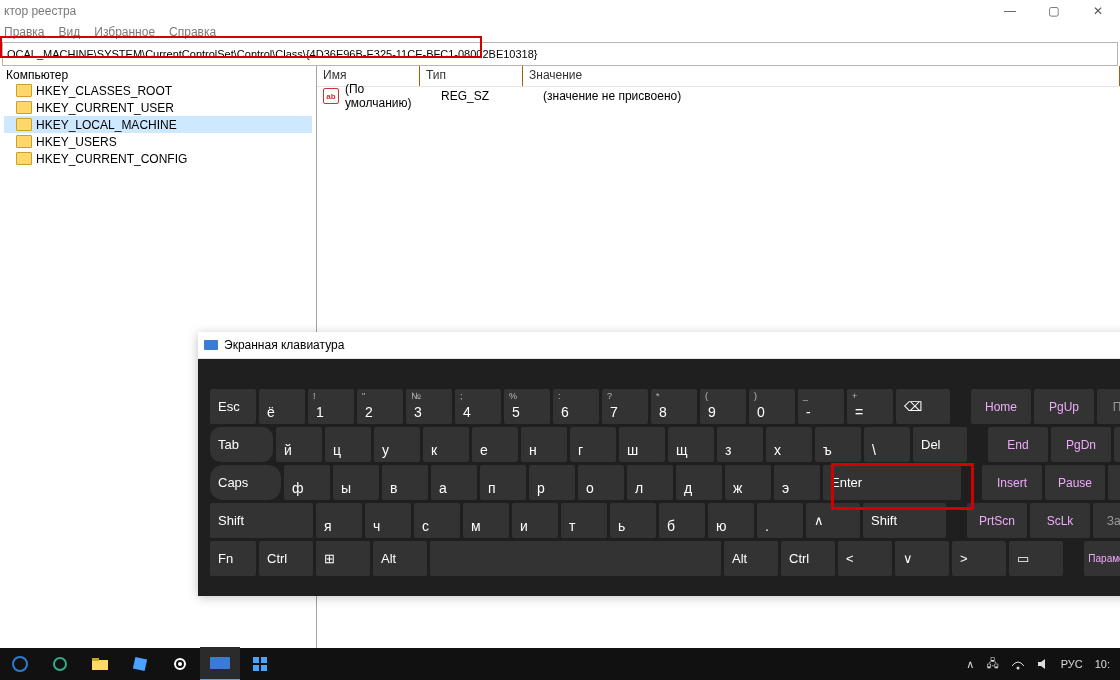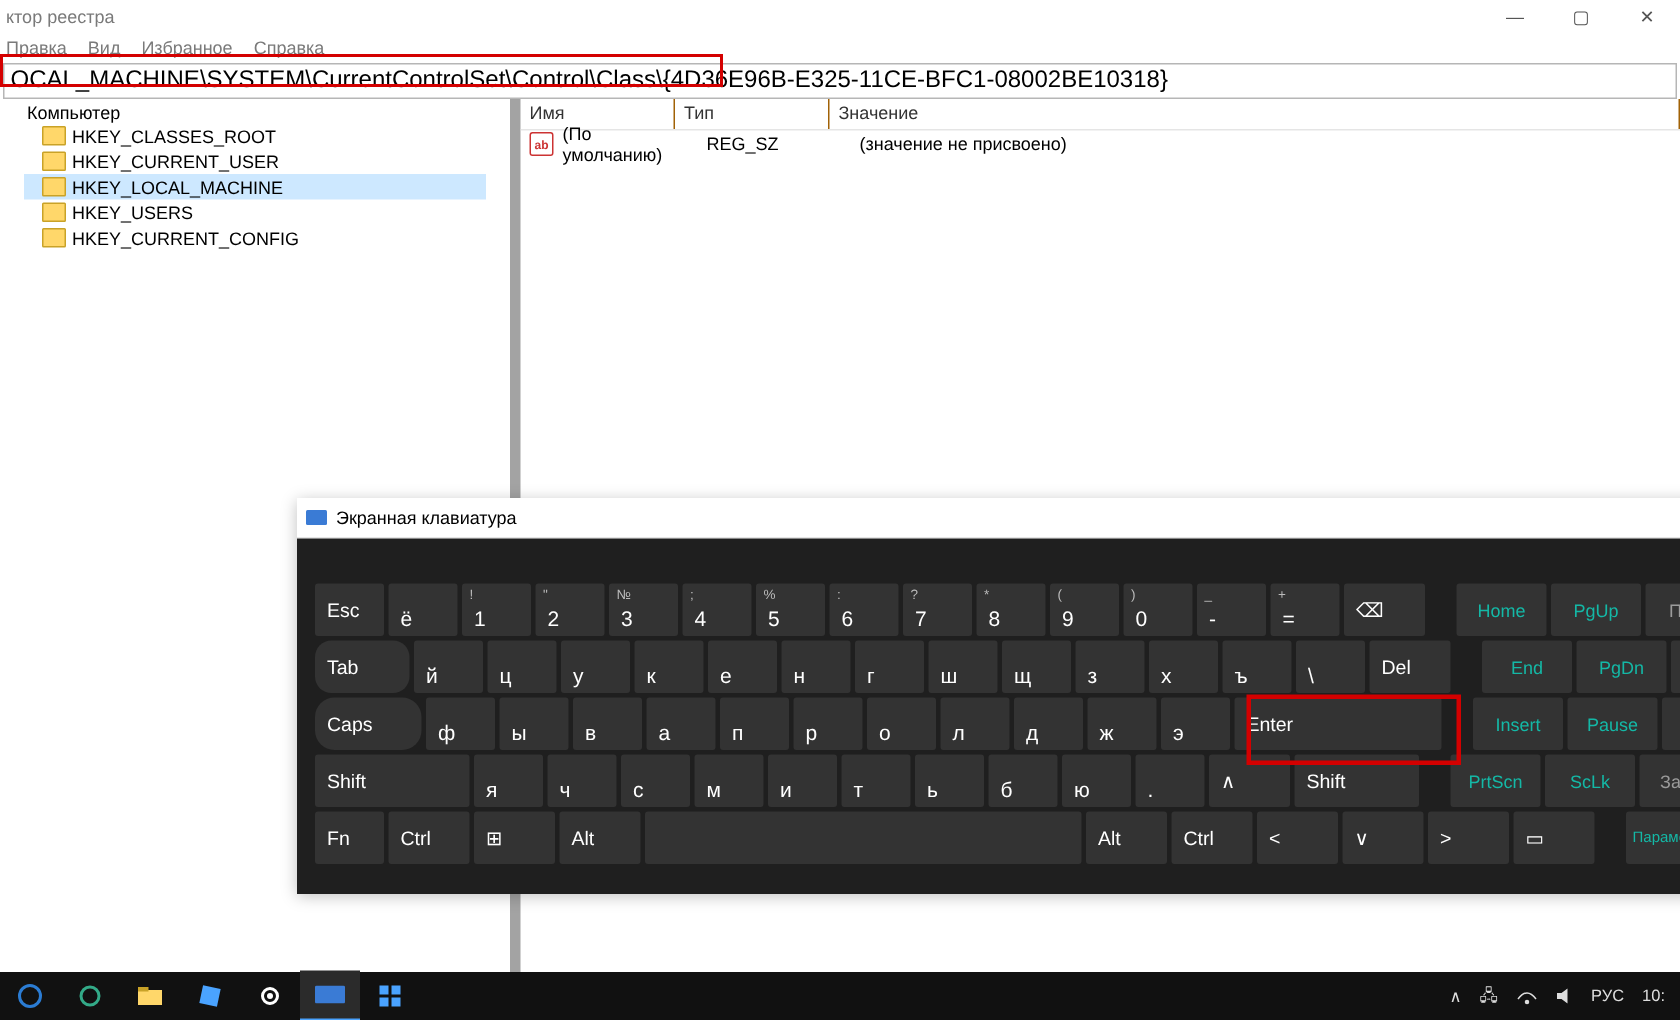--- a/index.html
+++ b/index.html
@@ -6,25 +6,25 @@
   .wrap{position:relative;width:1120px;height:680px;background:#fff}
   
   .titlebar{height:22px;background:#fff;display:flex;align-items:center;color:#7a7a7a}
   .titlebar .title{margin-left:4px}
   .titlebar .spacer{flex:1}
   .winbtn{width:44px;height:22px;display:flex;align-items:center;justify-content:center;color:#555}
   
   .menubar{height:20px;display:flex;align-items:center;gap:14px;padding-left:4px;color:#7a7a7a}
   
   .addressbar{height:22px;border:1px solid #b6b6b6;margin:0 2px;display:flex;align-items:center}
-  .addressbar input{flex:1;border:none;outline:none;font-size:16px;padding:2px 4px;background:transparent}
+  .addressbar input{flex:1;border:none;outline:none;font-size:11px;padding:2px 4px;background:transparent}
   .red-box-addr{position:absolute;left:0;top:36px;width:478px;height:18px;border:2px solid #d40000;pointer-events:none}
   
   .body-area{display:flex;height:587px;border-top:0}
-  .tree{width:308px;border-right:7px solid #a3a3a3;padding:2px 16px;overflow:auto}
+  .tree{width:308px;border-right:1px solid #a3a3a3;padding:2px 4px;overflow:auto}
   .tree-root{padding-left:2px}
   .tree-item{display:flex;align-items:center;height:17px;padding-left:12px}
   .tree-item.sel{background:#cde8ff}
   .folder-ico{width:14px;height:11px;background:#ffd76a;border:1px solid #c9a227;border-radius:1px;margin-right:4px}
   .values{flex:1;overflow:auto}
   .val-head{display:flex;height:20px;border-bottom:1px solid #e5e5e5;color:#333}
   .val-head div{border-right:1px solid #a16207;padding:2px 6px}
   .vc-name{width:90px}
   .vc-type{width:90px}
   .vc-val{flex:1}
@@ -36,21 +36,21 @@
   .osk{position:absolute;left:198px;top:332px;width:1120px;height:263px;background:#fff;box-shadow:0 2px 10px rgba(0,0,0,.25)}
   .osk-title{height:26px;background:#fff;display:flex;align-items:center;border-bottom:1px solid #e5e5e5}
   .osk-title .icon{width:14px;height:10px;background:#3a7bd5;margin:0 6px;border-radius:1px}
   .osk-title .spacer{flex:1}
   .osk-body{background:#1f1f1f;padding:30px 12px 12px 12px;height:calc(100% - 26px);box-sizing:border-box}
   .krow{display:flex;gap:3px;margin-bottom:3px}
   .key{background:#333;color:#fff;height:35px;display:flex;align-items:center;justify-content:center;font-size:13px;border-radius:2px;position:relative;font-weight:400}
   .key.left{justify-content:flex-start;padding-left:8px}
   .key .sup{position:absolute;top:2px;left:5px;font-size:9px;color:#bbb}
   .key .main{position:absolute;bottom:4px;left:8px;font-size:14px}
-  .navkey{background:#333;color:#14b8a6;height:35px;width:60px;display:flex;align-items:center;justify-content:center;font-size:12px;border-radius:2px}
+  .navkey{background:#333;color:#f0abfc;height:35px;width:60px;display:flex;align-items:center;justify-content:center;font-size:12px;border-radius:2px}
   .faded{color:#9b9b9b}
   .nav-section{margin-left:18px;display:flex;gap:3px}
   .red-enter{position:absolute;border:3px solid #d40000;pointer-events:none}
 
   
   .taskbar{position:absolute;left:0;bottom:0;right:0;height:32px;background:#111;display:flex;align-items:center;color:#fff}
   .tb{width:40px;height:32px;display:flex;align-items:center;justify-content:center}
   .tb.active{background:#2b2b2b;border-bottom:2px solid #4aa3ff}
   .tb svg,.tray svg{display:block}
   .tray{margin-left:auto;display:flex;align-items:center;gap:12px;padding-right:10px;font-size:11px;color:#ddd}

